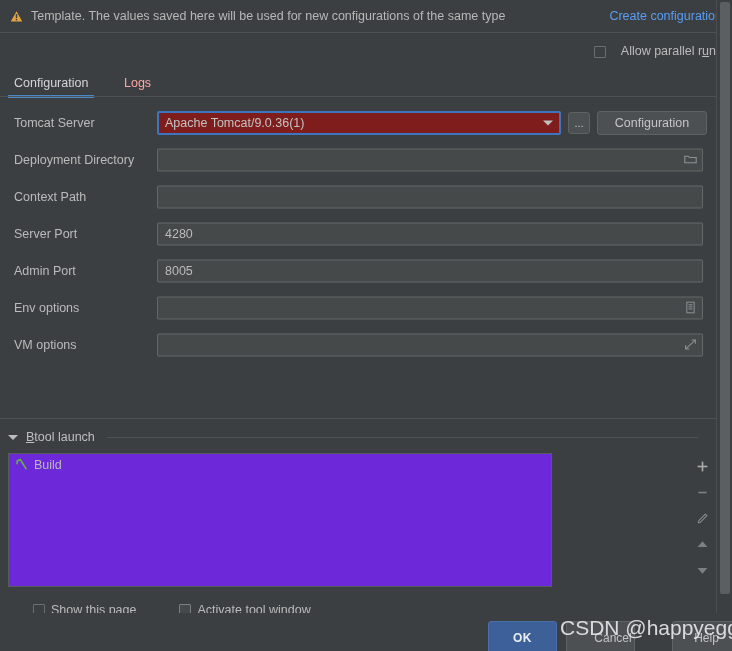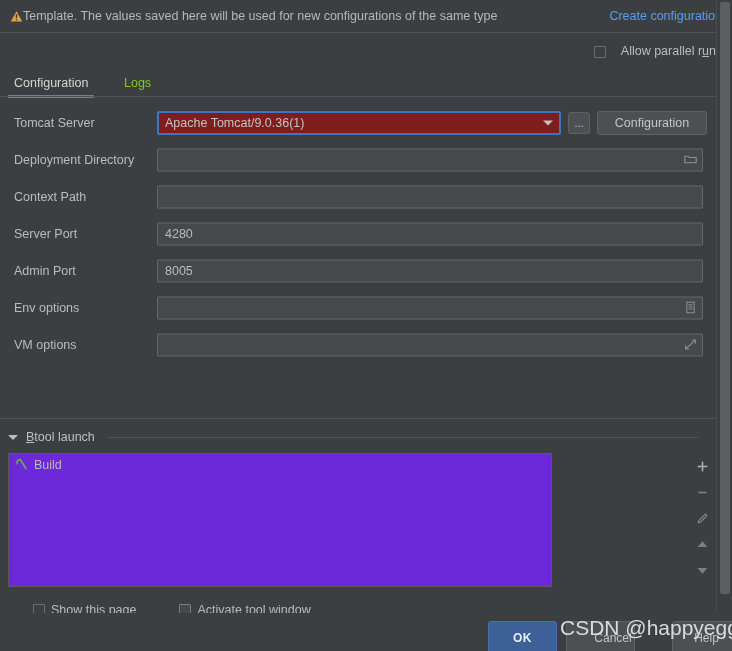--- a/index.html
+++ b/index.html
@@ -24,20 +24,21 @@
     width: 716px;
     height: 32px;
     display: flex;
     align-items: center;
     padding: 0 0 0 10px;
     box-sizing: border-box;
   }
   #banner-text {
     color: #b8b8b8;
     font-size: 12.5px;
+    margin-left: 8px;
     white-space: nowrap;
   }
   .warn-icon {
     width: 13px; height: 13px;
     flex: 0 0 13px;
     display: block;
   }
   #create-config-link {
     position: absolute;
     right: 10px;
@@ -81,21 +82,21 @@
     left: 0; top: 70px;
     width: 716px;
     height: 27px;
   }
   .tab {
     position: absolute;
     top: 0;
     height: 26px;
     line-height: 26px;
     font-size: 12.5px;
-    color: #84cc16;
+    color: #fca5a5;
     cursor: pointer;
     padding: 0 6px;
   }
   .tab.active { color: #d5d5d5; }
   .tab-underline {
     position: absolute;
     height: 3px;
     background: #4a88c7;
     bottom: -2px;
     left: 0; right: 0;

